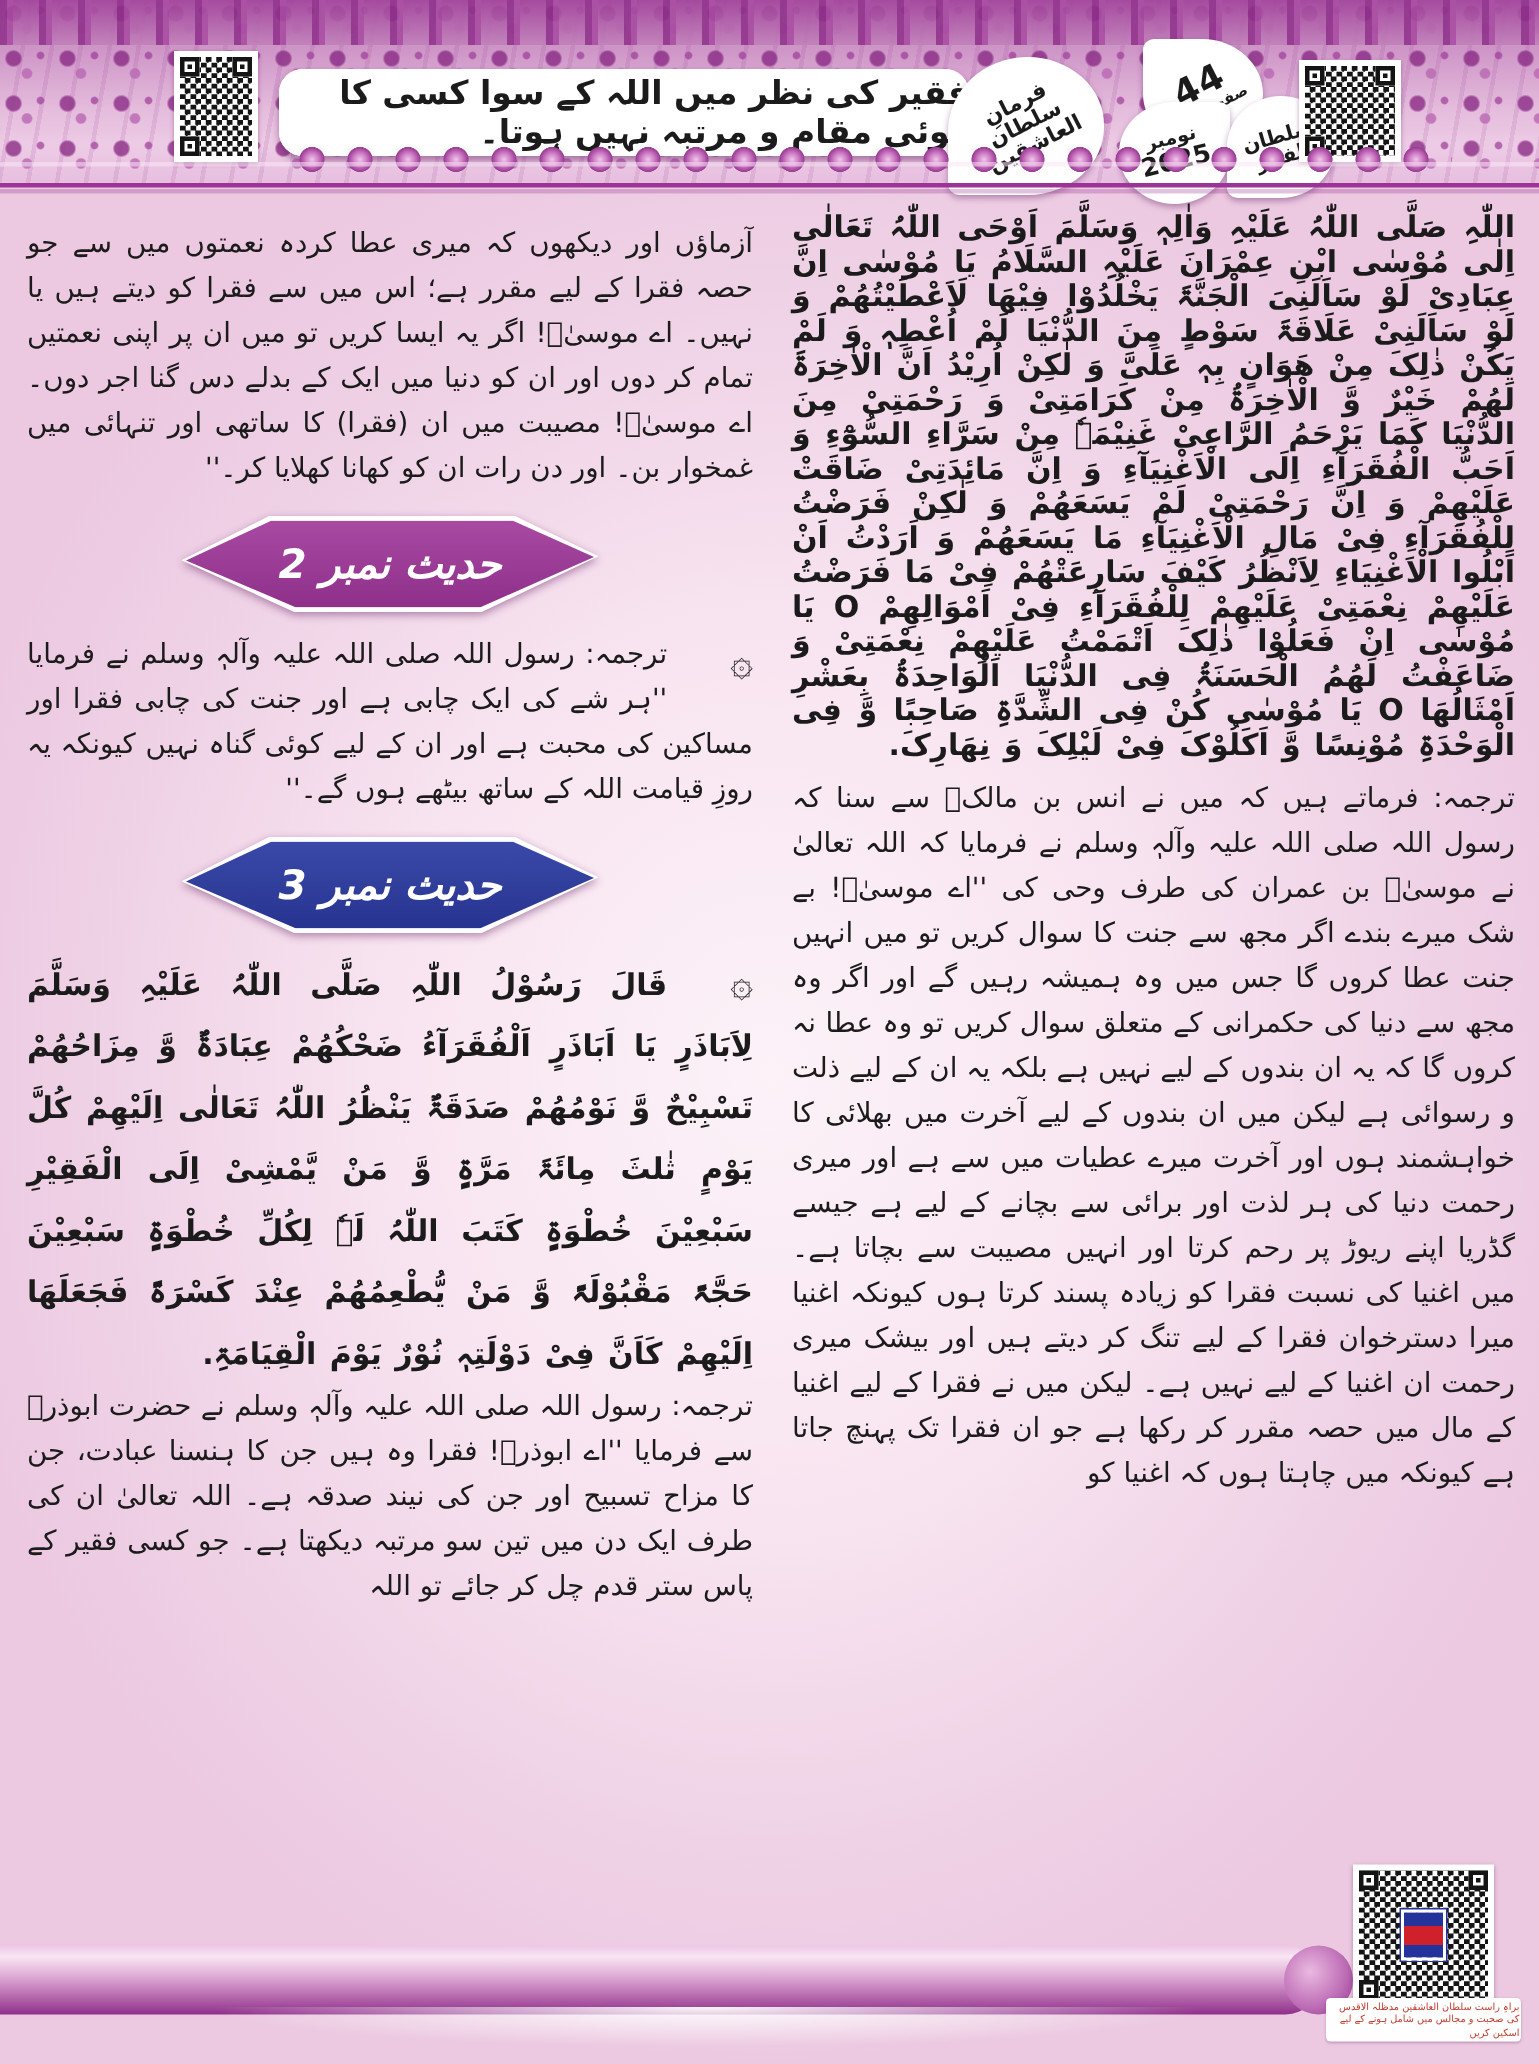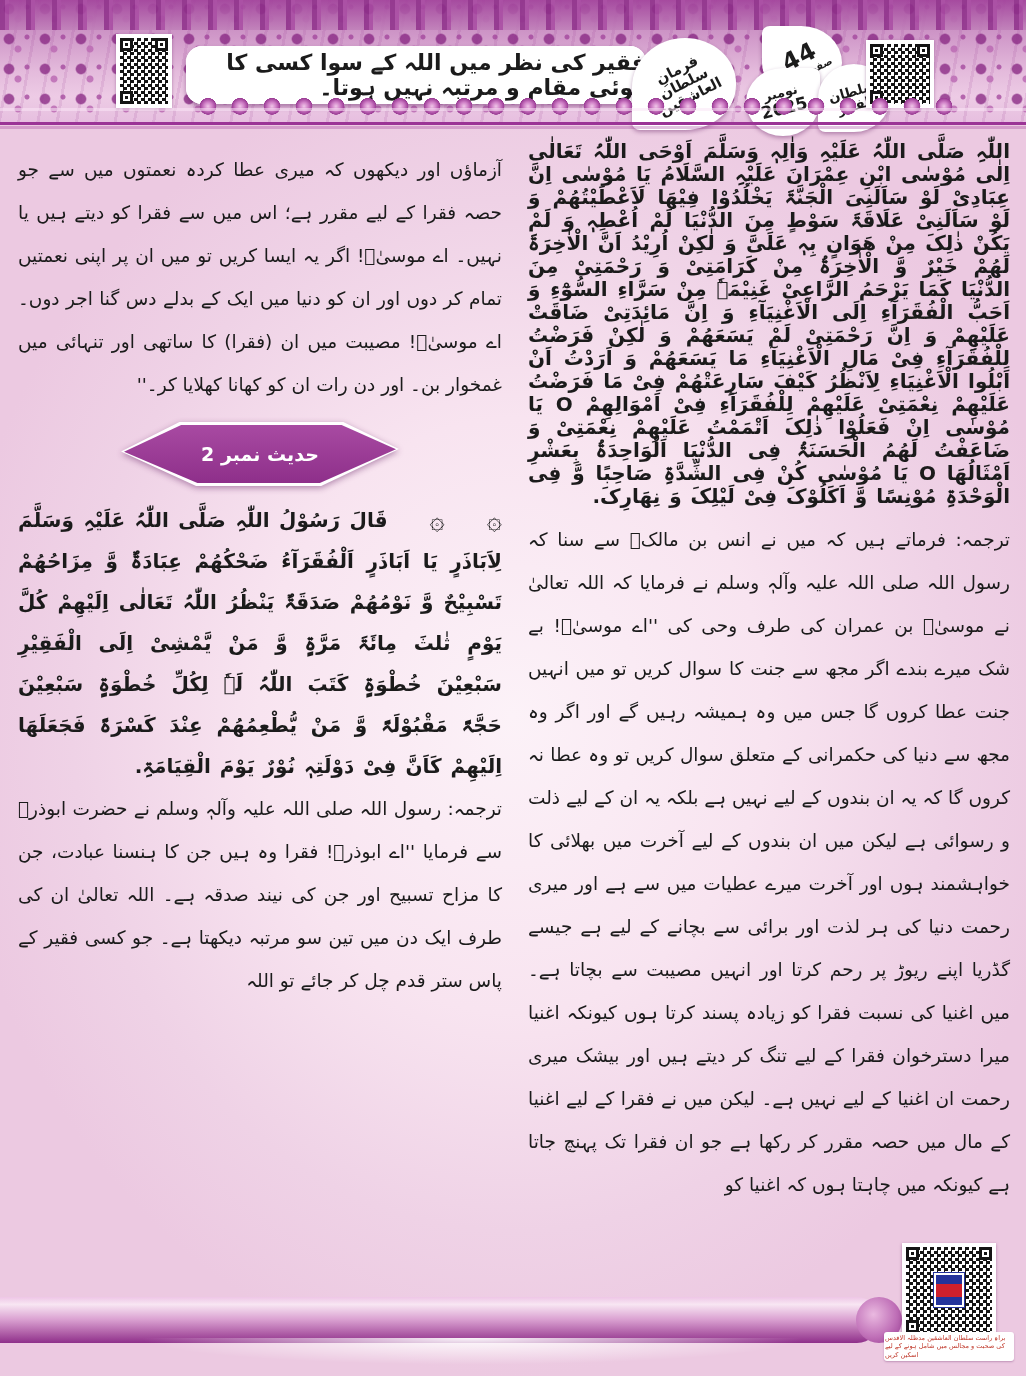--- a/index.html
+++ b/index.html
@@ -51,39 +51,39 @@
     background-image:repeating-conic-gradient(#141414 0% 25%, #ffffff 0% 50%),
                      repeating-conic-gradient(rgba(20,20,20,.55) 0% 25%, rgba(255,255,255,0) 0% 50%);
     background-size:7px 7px,11px 11px;}
   .finder{position:absolute;width:13px;height:13px;border:3px solid #141414;background:#fff;box-sizing:border-box;}
   .finder::after{content:"";position:absolute;left:2px;top:2px;width:3px;height:3px;background:#141414;}
   .f-tl{top:0;left:0;} .f-tr{top:0;right:0;} .f-bl{bottom:0;left:0;}
   .qr-logo{position:absolute;left:50%;top:50%;width:26px;height:30px;transform:translate(-50%,-50%);
     background:linear-gradient(180deg,#24339b 0 30%, #d0202c 30% 72%, #24339b 72% 100%);
     border:2px solid #fff;box-shadow:0 0 0 1px #24339b;}
   .qr-caption{position:absolute;top:1332px;left:884px;width:128px;background:#fff;border-radius:3px;
-    font-size:6.5px;color:#c0392b;text-align:left;direction:rtl;padding:2px 1px;line-height:1.3;
+    font-size:6.5px;color:#c0392b;text-align:right;direction:rtl;padding:2px 1px;line-height:1.3;
     box-shadow:0 1px 2px rgba(90,20,90,.3);}
   
   .col{position:absolute;direction:rtl;text-align:justify;}
   .col-right{top:140px;left:528px;width:482px;}
   .col-left{top:148px;left:18px;width:484px;}
   .arabic{font-weight:bold;font-size:20px;line-height:23px;word-spacing:2px;}
   .col-left .arabic{line-height:41px;}
-  .urdu{font-size:18.5px;line-height:43px;}
+  .urdu{font-size:18.5px;line-height:30px;}
   .col-right .urdu{margin-top:10px;}
   .ornament{float:right;font-size:26px;line-height:40px;margin-left:42px;font-weight:normal;}
   
   .gem{width:278px;height:64px;margin:16px auto 14px auto;position:relative;
     filter:drop-shadow(0 2px 3px rgba(90,20,90,.45));}
   .gem .gem-outer{position:absolute;inset:0;background:#fff;
     clip-path:polygon(0% 46%, 21% 0%, 80% 0%, 100% 42%, 72% 100%, 27% 100%);}
   .gem .gem-inner{position:absolute;inset:3px;display:flex;align-items:center;justify-content:center;
     clip-path:polygon(0% 46%, 21% 0%, 80% 0%, 100% 42%, 72% 100%, 27% 100%);
-    color:#fff;font-size:19px;font-weight:bold;direction:rtl;}
+    color:#fff;font-size:27px;font-weight:bold;direction:rtl;font-style:italic;}
   .gem-purple .gem-inner{background:linear-gradient(180deg,#a84aa2,#8e2f8a);}
   .gem-blue .gem-inner{background:linear-gradient(180deg,#3a49a8,#273390);}
   
   .tube{position:absolute;left:0;top:1297px;width:880px;height:46px;
     background:linear-gradient(180deg,#eec6e6 0%,#f8e6f3 16%,#dba3d2 48%,#b060a8 78%,#8e2f8a 100%);
     border-radius:0 23px 23px 0 / 0 50% 50% 0;}
   .tube-cap{position:absolute;left:856px;top:1297px;width:46px;height:46px;border-radius:50%;
     background:radial-gradient(circle at 38% 38%, #eab9e0 0%, #c071b8 55%, #93368e 100%);}
   .glow{position:absolute;left:0;right:0;top:1338px;height:38px;
     background:radial-gradient(ellipse 46% 100% at 46% 0%, rgba(255,255,255,.95) 0%, rgba(255,255,255,0) 70%);}
@@ -152,21 +152,26 @@
     <div class="urdu">آزماؤں اور دیکھوں کہ میری عطا کردہ نعمتوں میں سے جو حصہ فقرا کے لیے مقرر ہے؛ اس میں سے فقرا کو دیتے ہیں یا نہیں۔ اے موسیٰؑ! اگر یہ ایسا کریں تو میں ان پر اپنی نعمتیں تمام کر دوں اور ان کو دنیا میں ایک کے بدلے دس گنا اجر دوں۔ اے موسیٰؑ! مصیبت میں ان (فقرا) کا ساتھی اور تنہائی میں غمخوار بن۔ اور دن رات ان کو کھانا کھلایا کر۔''</div>
 
     <div class="gem gem-purple">
       <div class="gem-outer"></div>
       <div class="gem-inner">حدیث نمبر 2</div>
     </div>
 
     <div class="arabic">
       <span class="ornament">۞</span>
     </div>
+    <div class="urdu">ترجمہ: رسول اللہ صلی اللہ علیہ وآلہٖ وسلم نے فرمایا ''ہر شے کی ایک چابی ہے اور جنت کی چابی فقرا اور مساکین کی محبت ہے اور ان کے لیے کوئی گناہ نہیں کیونکہ یہ روزِ قیامت اللہ کے ساتھ بیٹھے ہوں گے۔''</div>
 
+    <div class="gem gem-blue">
+      <div class="gem-outer"></div>
+      <div class="gem-inner">حدیث نمبر 3</div>
+    </div>
 
     <div class="arabic">
       <span class="ornament">۞</span><span>قَالَ رَسُوْلُ اللّٰہِ صَلَّی اللّٰہُ عَلَیْہِ وَسَلَّمَ لِاَبَاذَرٍ یَا اَبَاذَرٍ اَلْفُقَرَآءُ ضَحْکُھُمْ عِبَادَۃٌ وَّ مِزَاحُھُمْ تَسْبِیْحٌ وَّ نَوْمُھُمْ صَدَقَۃٌ یَنْظُرُ اللّٰہُ تَعَالٰی اِلَیْھِمْ کُلَّ یَوْمٍ ثٰلثَ مِائَۃَ مَرَّۃٍ وَّ مَنْ یَّمْشِیْ اِلَی الْفَقِیْرِ سَبْعِیْنَ خُطْوَۃٍ کَتَبَ اللّٰہُ لَہٗ لِکُلِّ خُطْوَۃٍ سَبْعِیْنَ حَجَّۃً مَقْبُوْلَۃً وَّ مَنْ یُّطْعِمُھُمْ عِنْدَ کَسْرَۃً فَجَعَلَھَا اِلَیْھِمْ کَاَنَّ فِیْ دَوْلَتِہٖ نُوْرٌ یَوْمَ الْقِیَامَۃِ.</span>
     </div>
     <div class="urdu">ترجمہ: رسول اللہ صلی اللہ علیہ وآلہٖ وسلم نے حضرت ابوذرؓ سے فرمایا ''اے ابوذرؓ! فقرا وہ ہیں جن کا ہنسنا عبادت، جن کا مزاح تسبیح اور جن کی نیند صدقہ ہے۔ اللہ تعالیٰ ان کی طرف ایک دن میں تین سو مرتبہ دیکھتا ہے۔ جو کسی فقیر کے پاس ستر قدم چل کر جائے تو اللہ</div>
   </div>
 
   <div class="tube"></div>
   <div class="tube-cap"></div>
   <div class="glow"></div>

